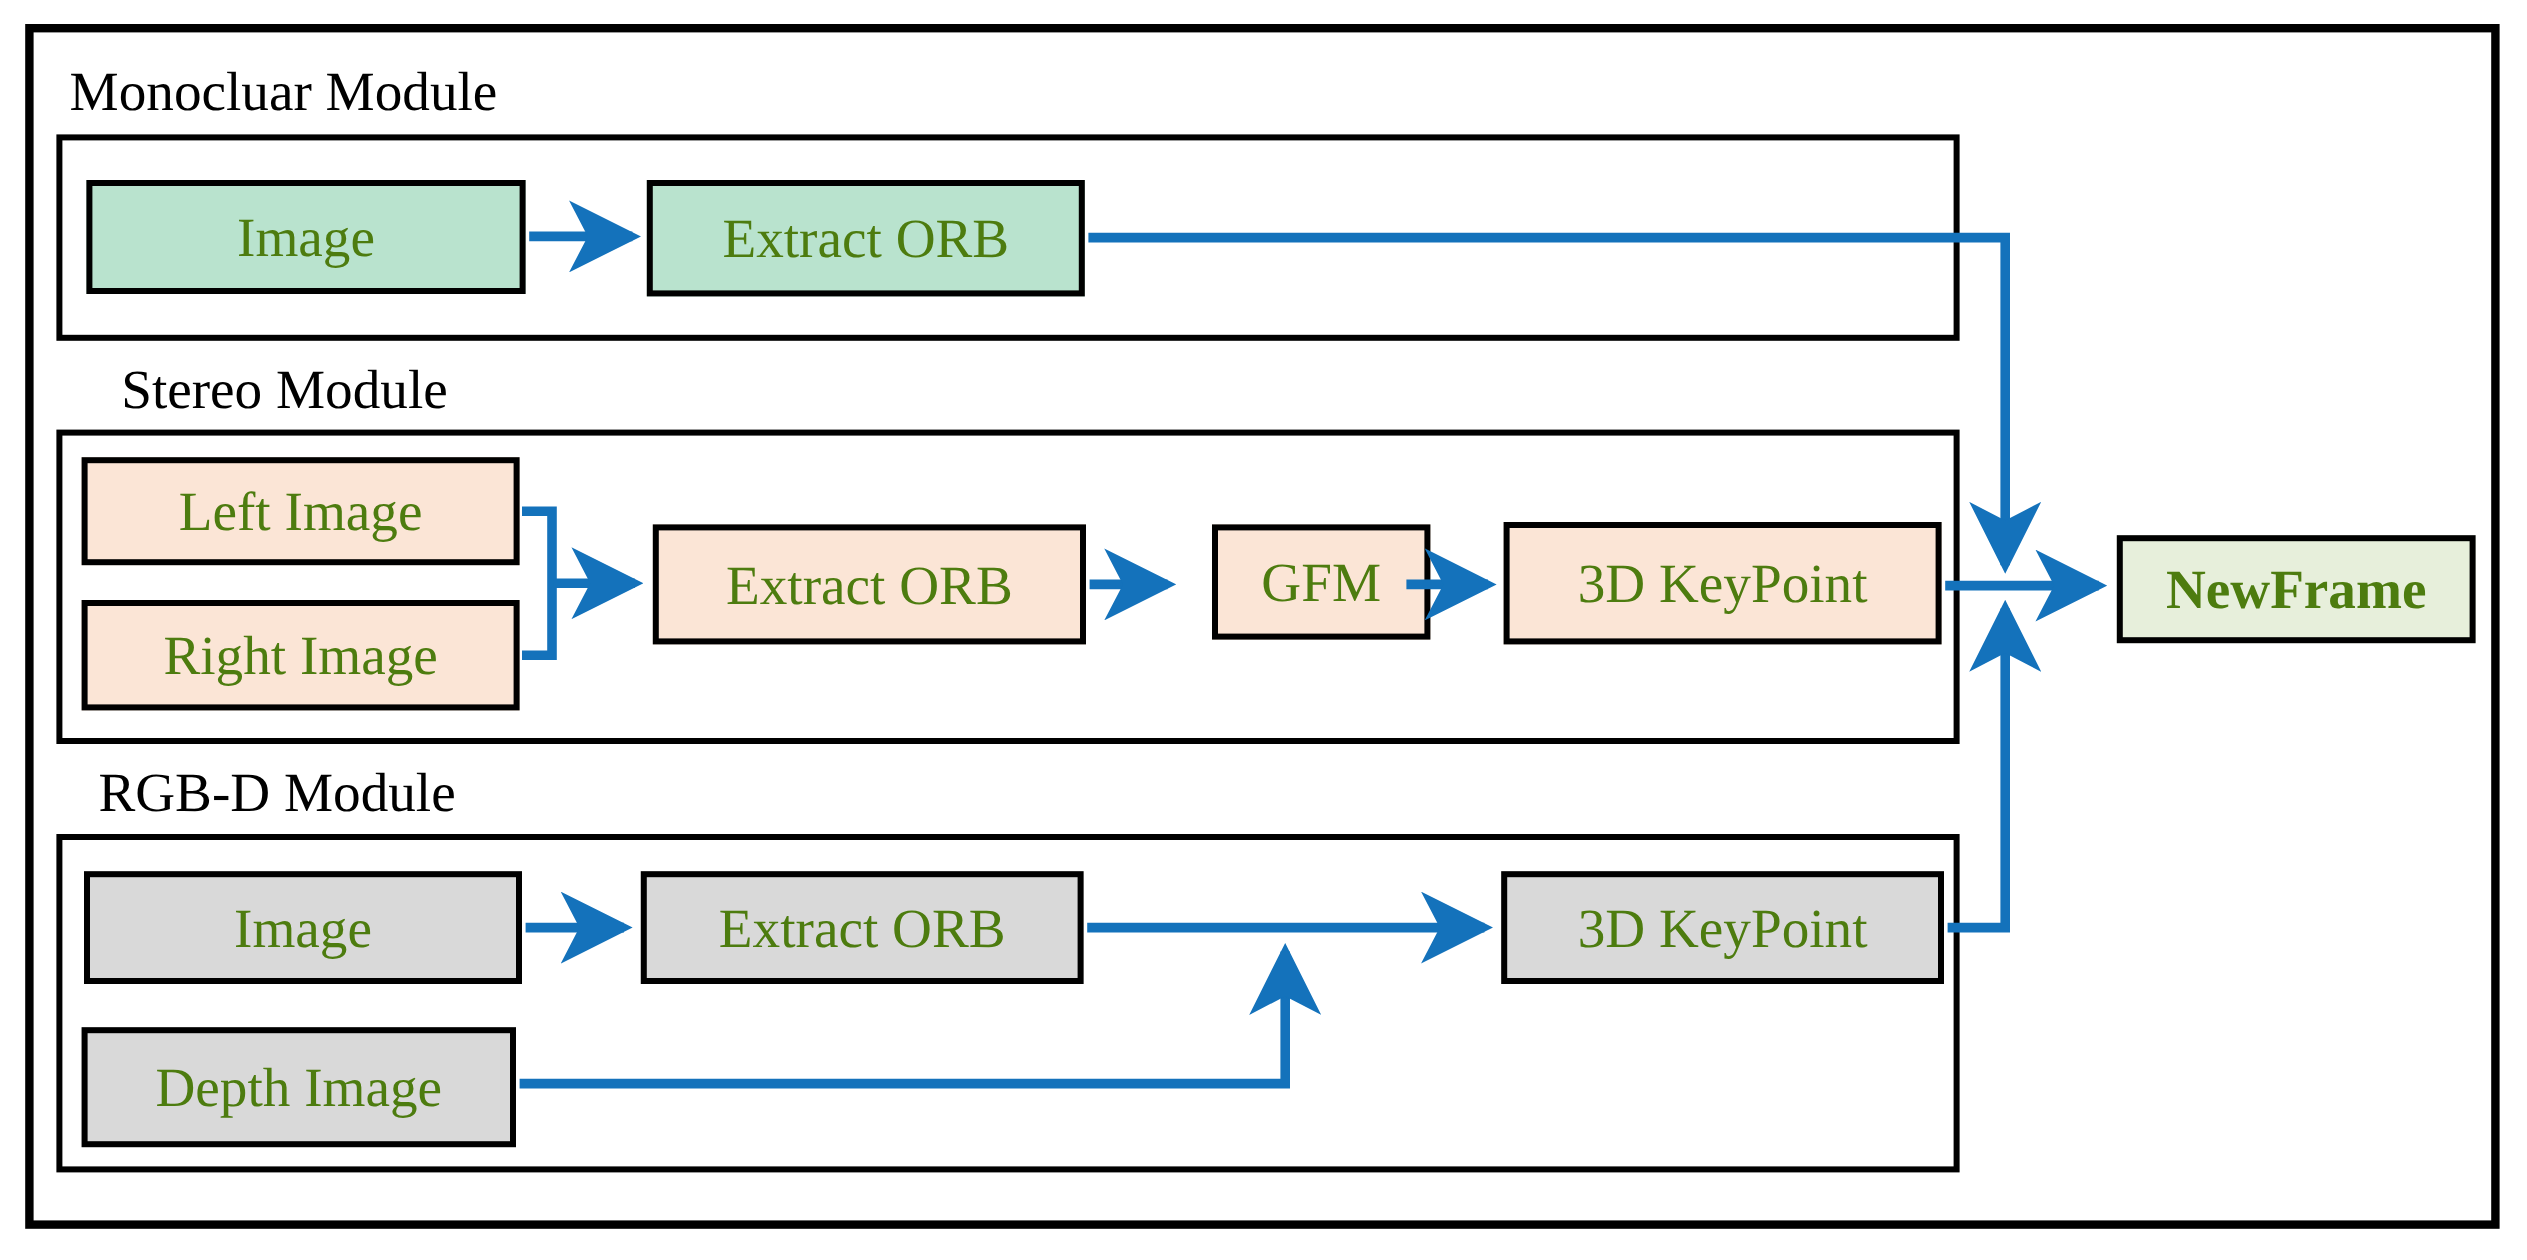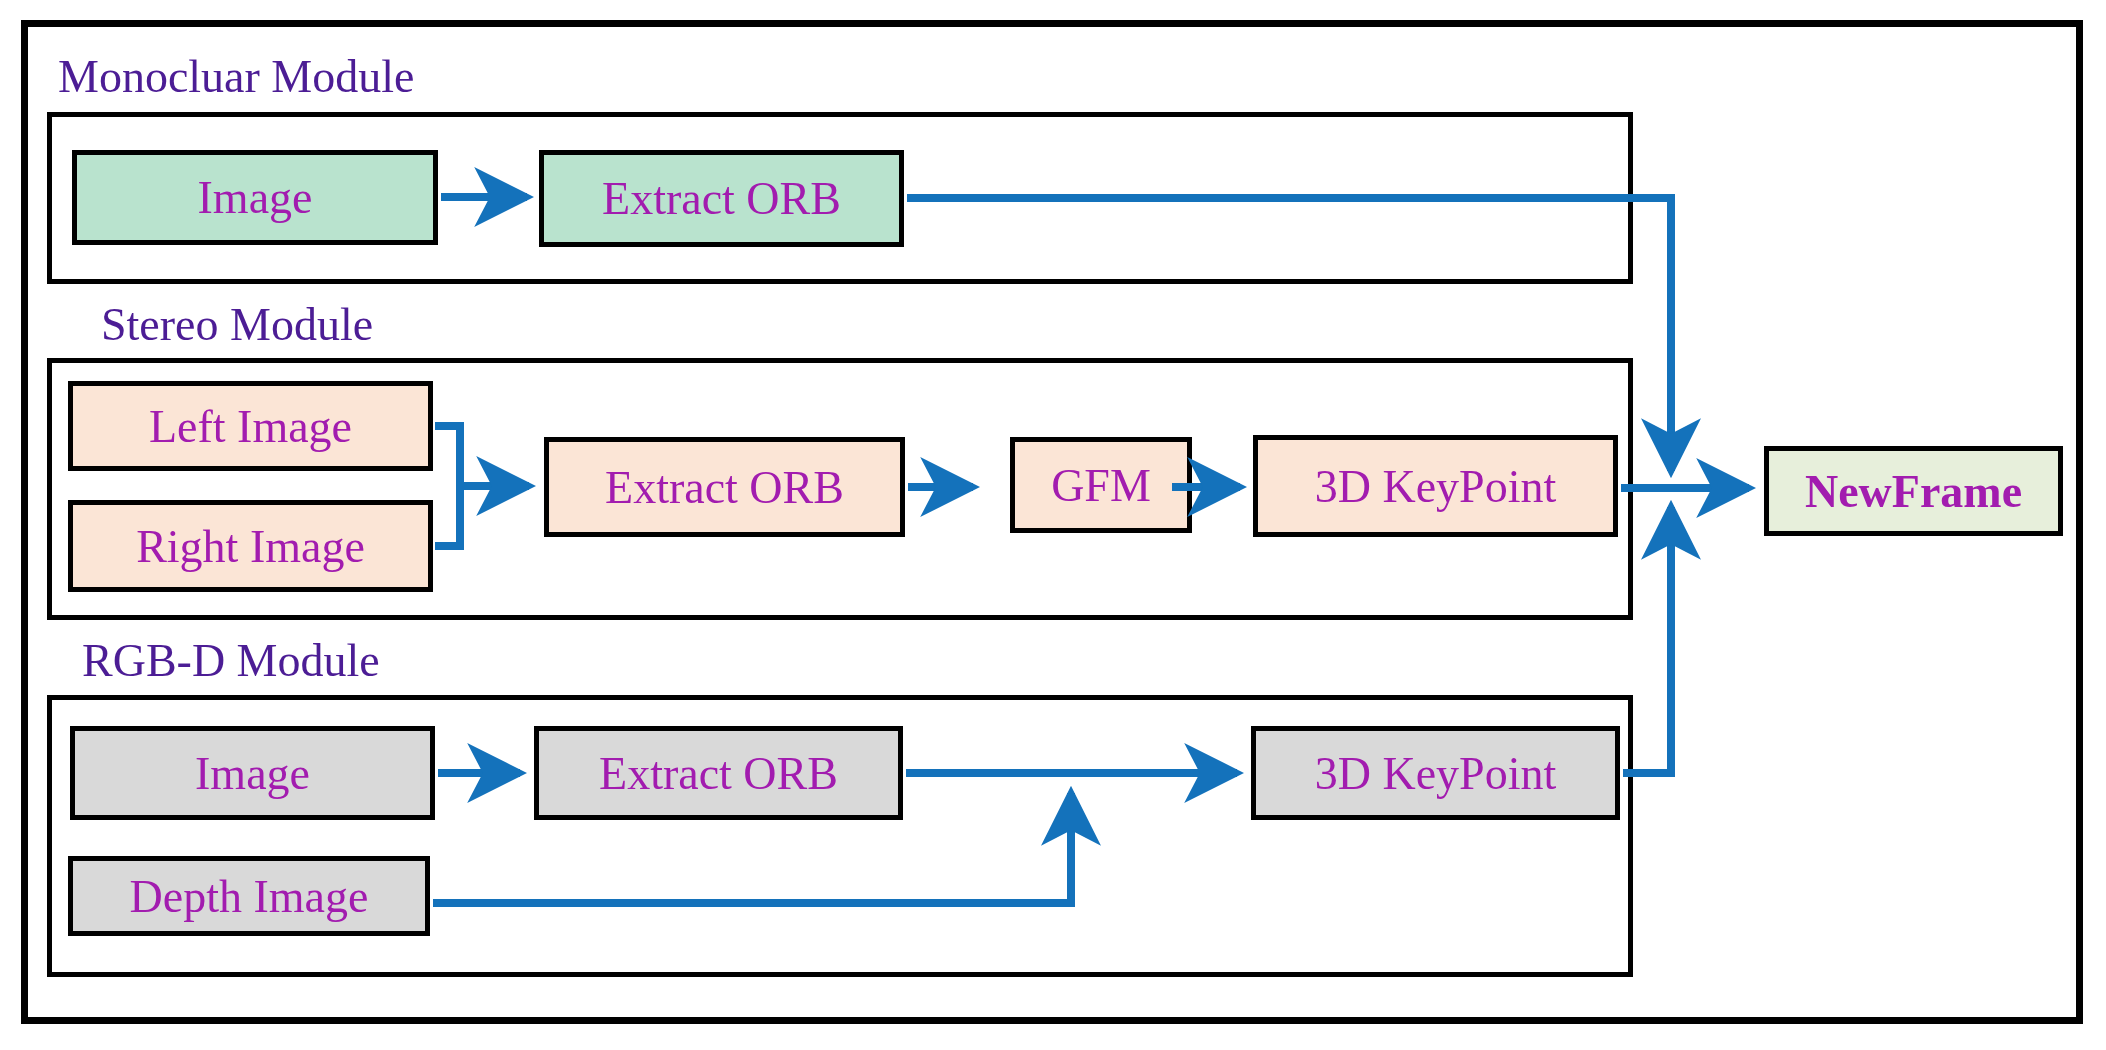--- a/index.html
+++ b/index.html
@@ -27,28 +27,28 @@
     background:#ffffff;
   }
   .module-frame{
     border:5px solid var(--border-black);
     background:#ffffff;
   }
   .module-title{
     font-size:46px;
     line-height:1.0;
     white-space:nowrap;
-    color:#4c1d95;
+    color:#000000;
   }
   .node{
     border:5px solid var(--border-black);
     display:flex;align-items:center;justify-content:center;
     font-size:46px;
     white-space:nowrap;
-    color:#a21caf;
+    color:#4d7c0f;
   }
   .fill-mint{background:var(--mint-green);}
   .fill-peach{background:var(--peach);}
   .fill-gray{background:var(--gray);}
   .fill-pale{background:var(--pale-green);}
   svg.connector-layer{
     position:absolute;left:0;top:0;width:2106px;height:1050px;
     pointer-events:none;
   }
   svg.connector-layer path{
@@ -93,21 +93,21 @@
   </div>
 
   <div class="abs module-title" style="left:58px;top:638px;margin-left:24px;">RGB-D Module</div>
   <div class="abs module-frame" style="left:47px;top:695px;width:1586px;height:282px;"></div>
   <div class="abs node fill-gray" style="left:70px;top:726px;width:365px;height:94px;">
     <span>Image</span>
   </div>
   <div class="abs node fill-gray" style="left:534px;top:726px;width:369px;height:94px;">
     <span>Extract ORB</span>
   </div>
-  <div class="abs node fill-gray" style="left:68px;top:856px;width:362px;height:80px;">
+  <div class="abs node fill-gray" style="left:68px;top:856px;width:362px;height:100px;">
     <span>Depth Image</span>
   </div>
   <div class="abs node fill-gray" style="left:1251px;top:726px;width:369px;height:94px;">
     <span>3D KeyPoint</span>
   </div>
 
   <div class="abs node fill-pale" style="left:1764px;top:446px;width:299px;height:90px;font-weight:bold;">
     <span>NewFrame</span>
   </div>
 

